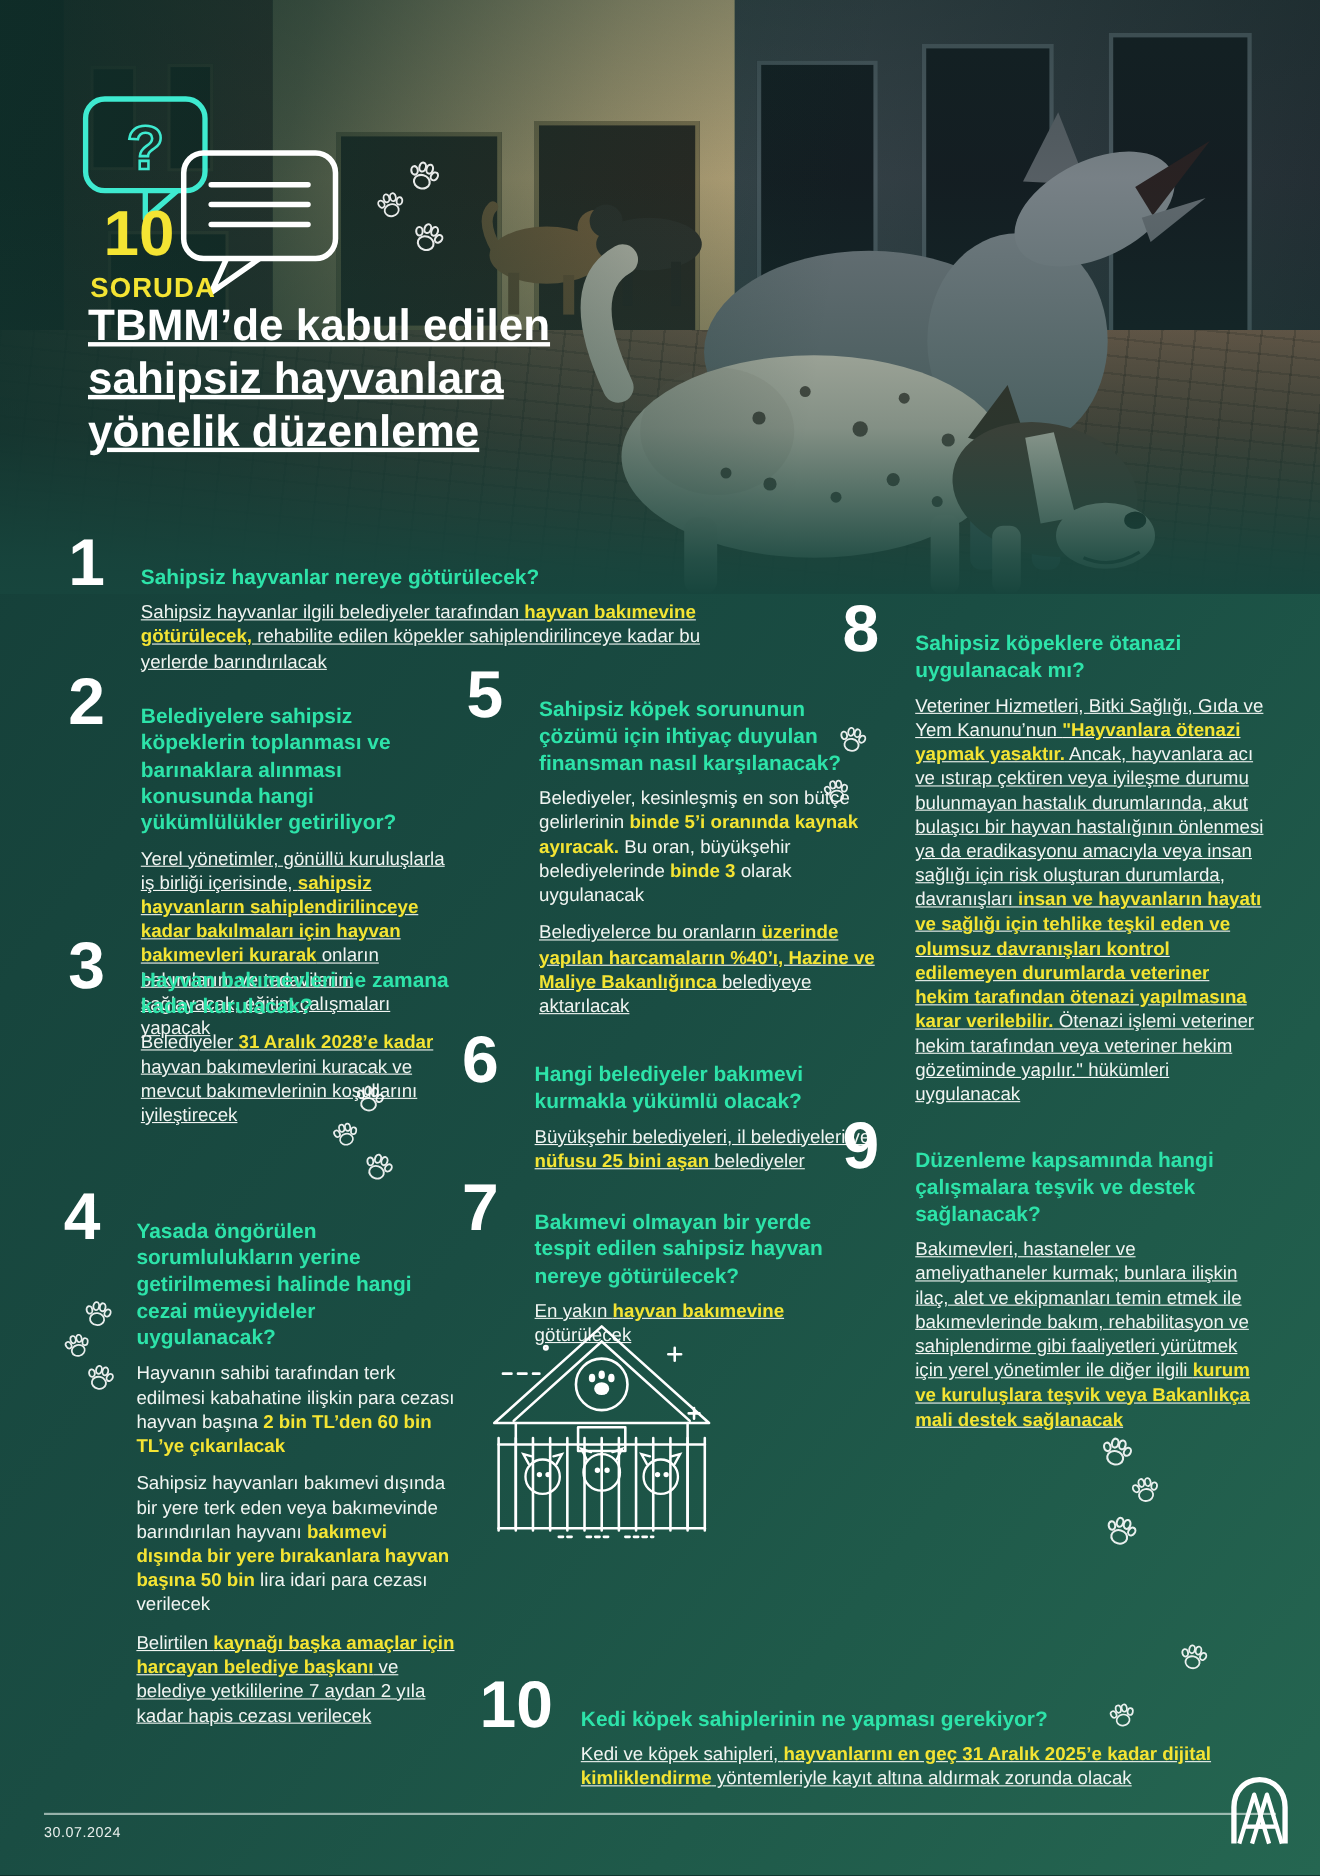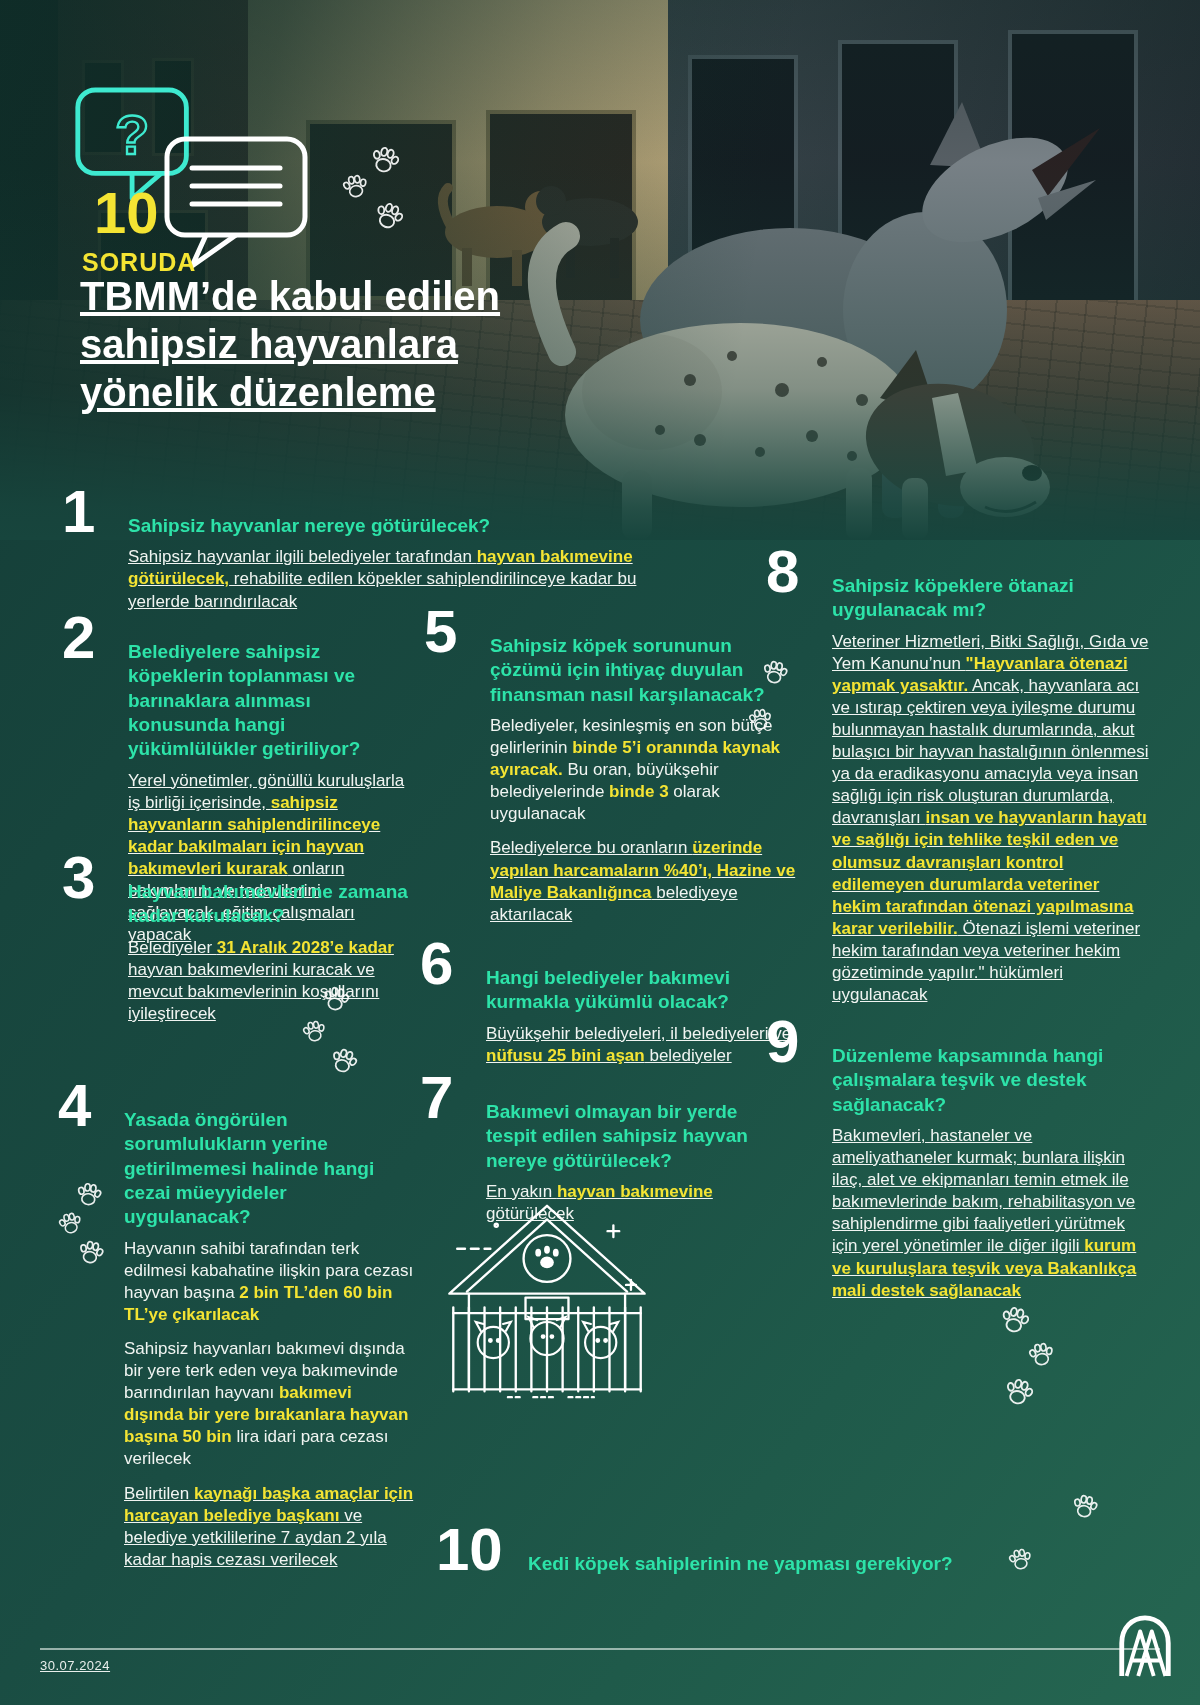--- a/index.html
+++ b/index.html
@@ -45,21 +45,21 @@
   .qtxt{ flex:1;margin-top:28px; }
   .q h2{ color:#2de3a9; font-size:19px; font-weight:bold; line-height:1.28; margin-bottom:8px; }
   .q p{ color:#f1f5f2; font-size:17px; line-height:1.3; margin-bottom:12px; }
   .q p:last-child{ margin-bottom:0;text-decoration:underline; }
   .hl{ color:#f4e433; font-weight:bold; }
   
   .paw{ position:absolute; opacity:0.9; }
   .shelter{ position:absolute; left:438px; top:1198px; }
   
   .footer-line{ position:absolute; left:40px; top:1648px; width:1120px; height:2px; background:rgba(235,245,240,0.6); }
-  .footer-date{ position:absolute; left:40px; top:1658px; font-size:13px; color:#e9efec; letter-spacing:0.5px;text-decoration:underline; }
+  .footer-date{ position:absolute; left:40px; top:1658px; font-size:13px; color:#e9efec; letter-spacing:0.5px; }
   .aa-logo{ position:absolute; left:1114px; top:1610px; }
 </style>
 </head>
 <body>
 
 <div class="canvas">
 
   <svg width="0" height="0" style="position:absolute" aria-hidden="true">
     <defs>
       <g id="paw" fill="none" stroke="#ffffff" stroke-width="1.6">
@@ -234,20 +234,21 @@
     <div class="qtxt">
       <h2>Düzenleme kapsamında hangi çalışmalara teşvik ve destek sağlanacak?</h2>
       <p><span>Bakımevleri, hastaneler ve ameliyathaneler kurmak; bunlara ilişkin ilaç, alet ve ekipmanları temin etmek ile bakımevlerinde bakım, rehabilitasyon ve sahiplendirme gibi faaliyetleri yürütmek için yerel yönetimler ile diğer ilgili </span><span class="hl">kurum ve kuruluşlara teşvik veya Bakanlıkça mali destek sağlanacak</span></p>
     </div>
   </section>
 
   <section class="q wide" style="left:436px;top:1524px;width:700px">
     <div class="qnum">10</div>
     <div class="qtxt">
       <h2>Kedi köpek sahiplerinin ne yapması gerekiyor?</h2>
+      <p><span>Kedi ve köpek sahipleri, </span><span class="hl">hayvanlarını en geç 31 Aralık 2025’e kadar dijital kimliklendirme</span><span> yöntemleriyle kayıt altına aldırmak zorunda olacak</span></p>
     </div>
   </section>
 
   <svg class="shelter" width="218" height="205" viewBox="0 0 220 210">
     <g fill="none" stroke="#ffffff" stroke-width="2.4" stroke-linecap="round" stroke-linejoin="round">
       <path d="M110,8 L10,98 L210,98 Z"></path>
       <path d="M110,22 L28,96 M110,22 L192,96"></path>
       <circle cx="110" cy="62" r="24"></circle>
       <path d="M18,52 h34" stroke-dasharray="8 6"></path>
       <path d="M178,28 v12 M172,34 h12"></path>

